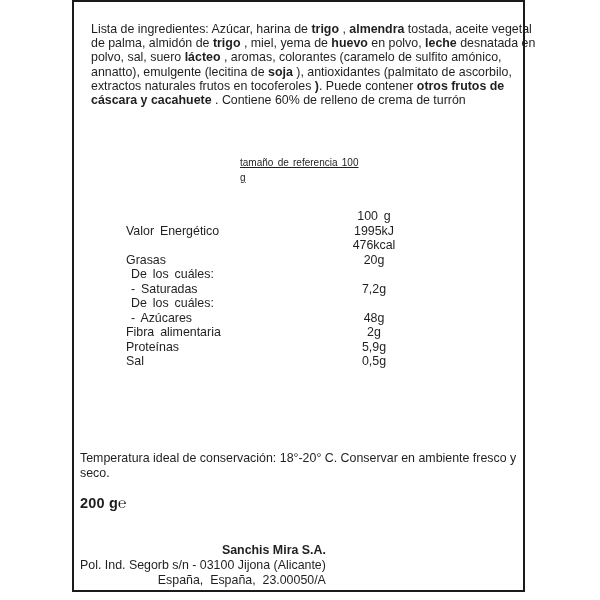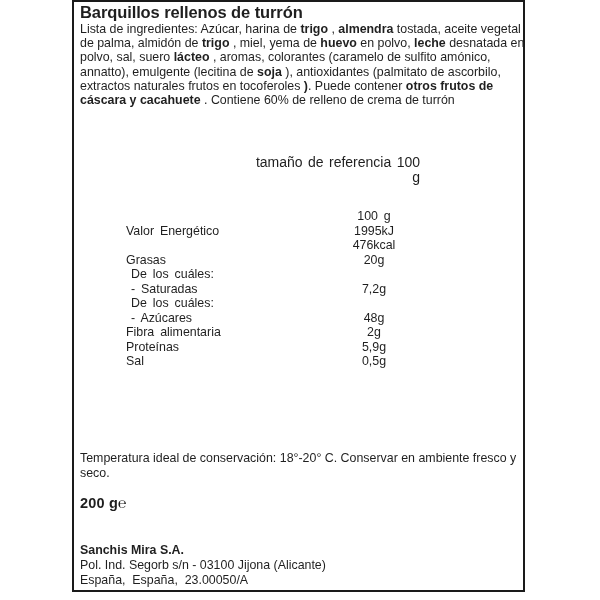--- a/index.html
+++ b/index.html
@@ -29,36 +29,37 @@
     left: 6px;
     top: 1px;
     font-size: 16.5px;
     line-height: 19px;
     font-weight: 700;
     letter-spacing: -0.1px;
     white-space: pre;
   }
   .ing {
     position: absolute;
-    left: 6px;
+    left: 17px;
     top: 20px;
     font-size: 12.4px;
     line-height: 14.2px;
   }
   .ing .line { white-space: pre; }
   .b { font-weight: 700; }
   .serving {
     position: absolute;
     left: 166px;
     top: 153px;
     width: 180px;
-    text-align: right;
-    font-size: 14px;
+    text-align: left;
+    font-size: 10px;
     line-height: 15px;
     word-spacing: 1.5px;
+    text-decoration: underline;
   }
   .ntable {
     position: absolute;
     left: 0;
     top: 207px;
     width: 100%;
     font-size: 12.4px;
     word-spacing: 2.5px;
     padding-left: 44px;
   }
@@ -95,29 +96,28 @@
     letter-spacing: 0.2px;
     white-space: pre;
   }
   .manu {
     position: absolute;
     left: 6px;
     top: 541px;
     font-size: 12.4px;
     line-height: 15px;
   }
-  .manu div { white-space: pre; }
+  .manu div { white-space: pre; text-align: right; }
   .manu .name { font-weight: 700; }
 </style>
 </head>
 <body>
 
 <div class="sheet">
 
-  <div class="title">Barquillos rellenos de turrón</div>
 
   <div class="ing">
     <div class="line"><span>Lista de ingredientes: Azúcar, harina de </span><span class="b">trigo</span><span> , </span><span class="b">almendra</span><span> tostada, aceite vegetal</span></div>
     <div class="line"><span>de palma, almidón de </span><span class="b">trigo</span><span> , miel, yema de </span><span class="b">huevo</span><span> en polvo, </span><span class="b">leche</span><span> desnatada en</span></div>
     <div class="line"><span>polvo, sal, suero </span><span class="b">lácteo</span><span> , aromas, colorantes (caramelo de sulfito amónico,</span></div>
     <div class="line"><span>annatto), emulgente (lecitina de </span><span class="b">soja</span><span> ), antioxidantes (palmitato de ascorbilo,</span></div>
     <div class="line"><span>extractos naturales frutos en tocoferoles </span><span class="b">)</span><span>. Puede contener </span><span class="b">otros frutos de</span></div>
     <div class="line"><span class="b">cáscara y cacahuete</span><span> . Contiene 60% de relleno de crema de turrón</span></div>
   </div>
 

